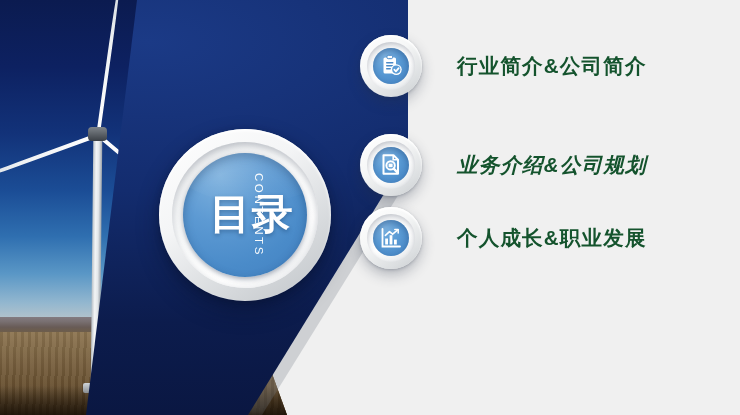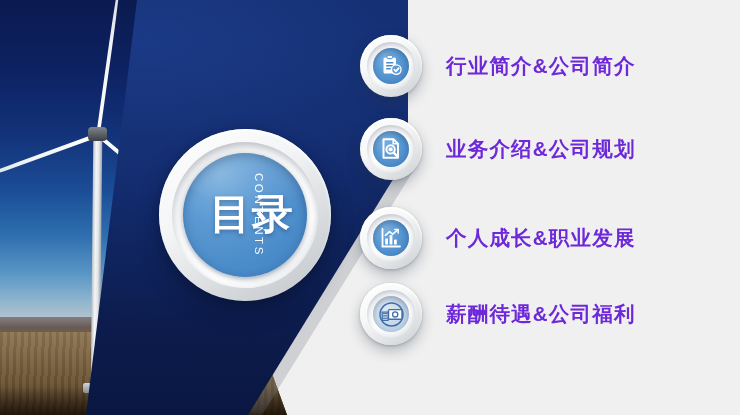--- a/index.html
+++ b/index.html
@@ -164,21 +164,21 @@
     color:#ffffff; font-size:11.5px; letter-spacing:2.6px;
     font-weight:400; white-space:nowrap; opacity:.96;
   }
 
   
   .menu { position:absolute; left:360px; top:0; width:380px; height:415px; }
   .menu-item {
     position:absolute; left:0; display:flex; align-items:center; height:70px;
   }
   .menu-item[data-idx="0"] { top:31px; }
-  .menu-item[data-idx="1"] { top:114px; }
+  .menu-item[data-idx="1"] { top:130px;font-style:italic; }
   .menu-item[data-idx="2"] { top:203px; }
   .menu-item[data-idx="3"] { top:279px; }
 
   .badge {
     position:relative; width:62px; height:62px; flex:0 0 62px;
     border-radius:50%;
     background:linear-gradient(145deg,#ffffff 0%,#f6f7f7 40%,#dcdfe1 78%,#c8cccf 100%);
     box-shadow:
       0 6px 13px rgba(40,50,70,.30),
       0 1px 3px rgba(40,50,70,.25),
@@ -195,23 +195,23 @@
     background:radial-gradient(120% 120% at 32% 20%, #7db2e0 0%, #5a9bd5 38%, #4a8ac8 70%, #3d7cbb 100%);
     box-shadow: inset 0 3px 6px rgba(20,50,95,.35);
     display:flex; align-items:center; justify-content:center;
   }
   .badge-core.pale {
     background:radial-gradient(120% 120% at 32% 20%, #dfe9f2 0%, #cdddec 40%, #b9cfe3 75%, #a9c3da 100%);
   }
   .badge-core svg { display:block; }
 
   .menu-label {
-    margin-left:24px;
+    margin-left:35px;
     font-size:20.5px; font-weight:bold;
-    color:#6d28d9; letter-spacing:1.2px;
+    color:#14532d; letter-spacing:1.2px;
     white-space:nowrap;
   }
 </style>
 </head>
 <body>
 
 <div id="slide">
 
   <div class="photo-wedge">
     <div class="photo">
@@ -297,30 +297,15 @@
             <rect x="11.6" y="10.2" width="2.8" height="9.3" fill="#ffffff"></rect>
             <rect x="16" y="14.6" width="2.8" height="4.9" fill="#ffffff"></rect>
             <path d="M7.4 10.4 L11.5 6.6 L14.6 9.2 L19.8 4.8" fill="none" stroke="#ffffff" stroke-width="1.6" stroke-linecap="round" stroke-linejoin="round"></path>
             <path d="M16.8 4.6 h3.4 v3.3" fill="none" stroke="#ffffff" stroke-width="1.5" stroke-linecap="round" stroke-linejoin="round"></path>
           </svg>
         </div>
       </div>
       <div class="menu-label">个人成长&amp;职业发展</div>
     </div>
 
-    <div class="menu-item" data-idx="3">
-      <div class="badge">
-        <div class="badge-inner"></div>
-        <div class="badge-core pale">
-          <svg width="27" height="27" viewBox="0 0 27 27" aria-hidden="true">
-            <circle cx="13.5" cy="13.5" r="11.5" fill="none" stroke="#3f6ea8" stroke-width="1.5"></circle>
-            <rect x="10.5" y="8.6" width="13.5" height="9.6" rx="1" fill="#ffffff" stroke="#3f6ea8" stroke-width="1.4"></rect>
-            <circle cx="17.2" cy="13.4" r="2.6" fill="none" stroke="#3f6ea8" stroke-width="1.3"></circle>
-            <path d="M4.2 11.2 h5.8 v8.2 h-5.8 z" fill="#ffffff" stroke="#3f6ea8" stroke-width="1.3"></path>
-            <path d="M5 12.6 h4.2 M5 14.3 h4.2 M5 16 h4.2 M5 17.7 h4.2" stroke="#3f6ea8" stroke-width="1"></path>
-          </svg>
-        </div>
-      </div>
-      <div class="menu-label">薪酬待遇&amp;公司福利</div>
-    </div>
 
   </div>
 </div>
 
 </body></html>

